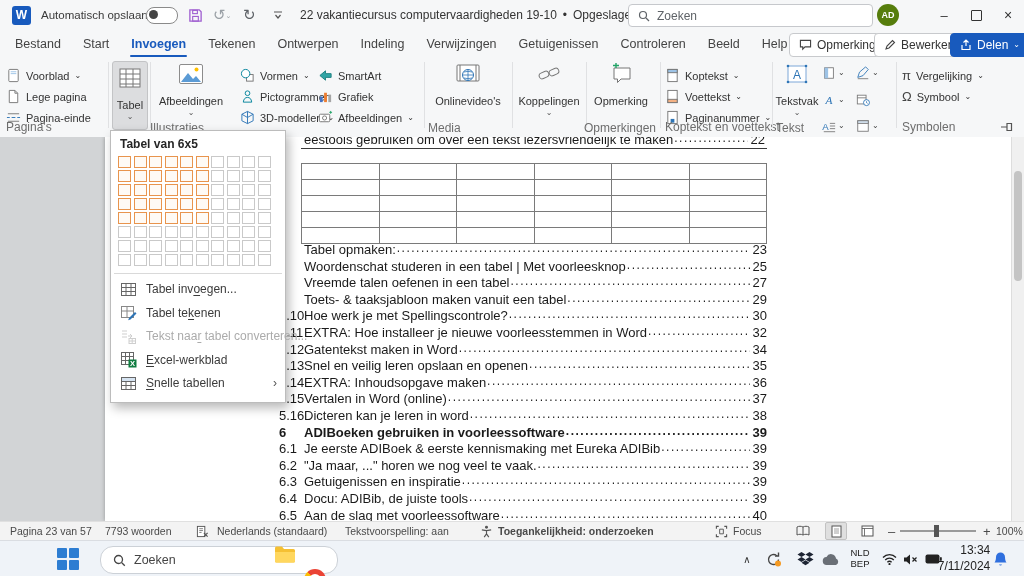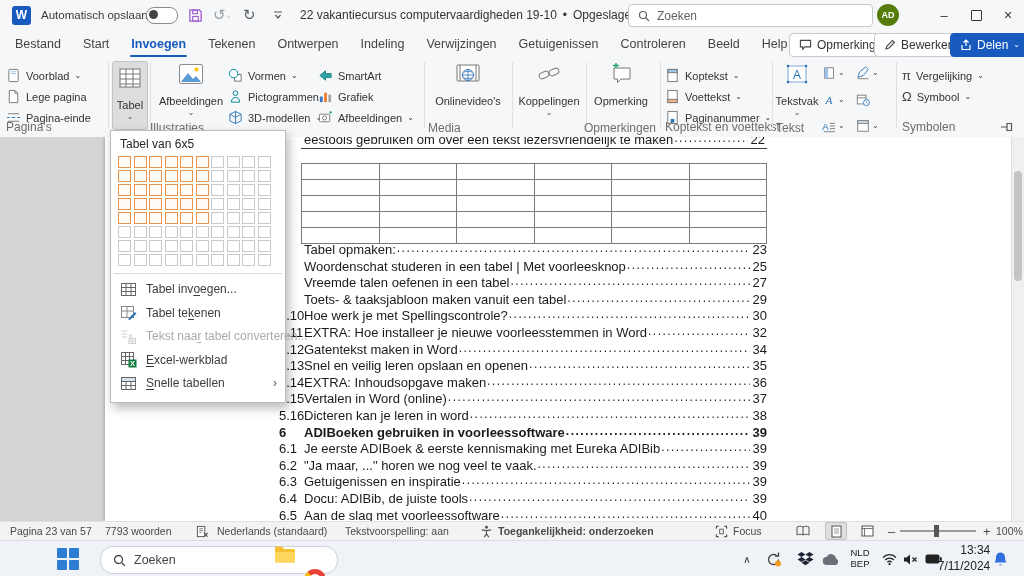--- a/index.html
+++ b/index.html
@@ -69,21 +69,21 @@
   .dots{flex:1;overflow:hidden;position:relative;height:13px;margin:0 1px;}
   .dots::after{content:".................................................................................................................................................";
                position:absolute;left:0;bottom:-1px;letter-spacing:1.5px;font-size:12px;color:#1a1a1a;}
   .t-page{flex:none;min-width:16px;text-align:right;}
   .vscroll{position:absolute;right:0;top:0;width:12px;height:384px;background:#f0f0f0;border-left:1px solid #ddd;}
   .vthumb{position:absolute;left:2px;top:34px;width:8px;height:110px;background:#c4c4c4;border-radius:4px;}
 
   
   .dropdown{position:absolute;left:110px;top:130px;width:174px;height:271px;background:#fff;
             border:1px solid #bcbcbc;box-shadow:3px 5px 10px rgba(0,0,0,.28);z-index:30;}
-  .dd-header{padding:6px 0 3px 9px;font-size:12px;font-weight:normal;color:#262626;}
+  .dd-header{padding:6px 0 3px 9px;font-size:12px;font-weight:bold;color:#262626;}
   .gridpicker{display:grid;grid-template-columns:repeat(10,13px);gap:2.5px;padding:2px 0 0 7px;}
   .gcell{width:13px;height:11.5px;border:1px solid #c9c9c9;background:#fff;box-sizing:border-box;}
   .gcell.sel{border:1.6px solid #e8944d;background:#fefaf5;}
   .dd-div{margin:7px 3px 4px 3px;border-top:1px solid #d9d9d9;}
   .mitem{height:23.5px;display:flex;align-items:center;gap:9px;padding-left:9px;font-size:12px;color:#3b3b3b;}
   .mitem.disabled{color:#ababab;}
   .mitem.disabled .mi-icon{opacity:.4;filter:grayscale(1);}
   .mi-icon{width:17px;height:17px;flex:none;}
   .mi-label{flex:1;white-space:nowrap;}
   .mi-sub{padding-right:8px;color:#555;font-size:12px;}
@@ -274,21 +274,21 @@
           <svg width="26" height="22" viewBox="0 0 26 22">
             <rect x="1.5" y="1.5" width="23" height="19" rx="1.5" fill="#fff" stroke="#8c8c8c"></rect>
             <circle cx="18.5" cy="6.5" r="2" fill="#ffc000"></circle>
             <path d="M3 19l7-9 5 6 3-3 5 6z" fill="#5b9bd5"></path>
           </svg>
         </span>
       <span class="blabel">Afbeeldingen</span>
       <span class="chev">⌄</span>
     </div>
 
-    <div class="rgroup" style="left:228px;width:86px;">
+    <div class="rgroup" style="left:240px;width:86px;">
       <div class="smallcol">
         <div class="smallrow">
           <span class="icon16">
               <svg width="15" height="15" viewBox="0 0 16 16">
                 <rect x="7" y="7" width="7" height="7" fill="#fff" stroke="#747474"></rect>
                 <circle cx="6" cy="6" r="4.5" fill="#fff" stroke="#00829b"></circle>
               </svg>
             </span>
           <span>Vormen</span>
             <span class="chev">⌄</span>

